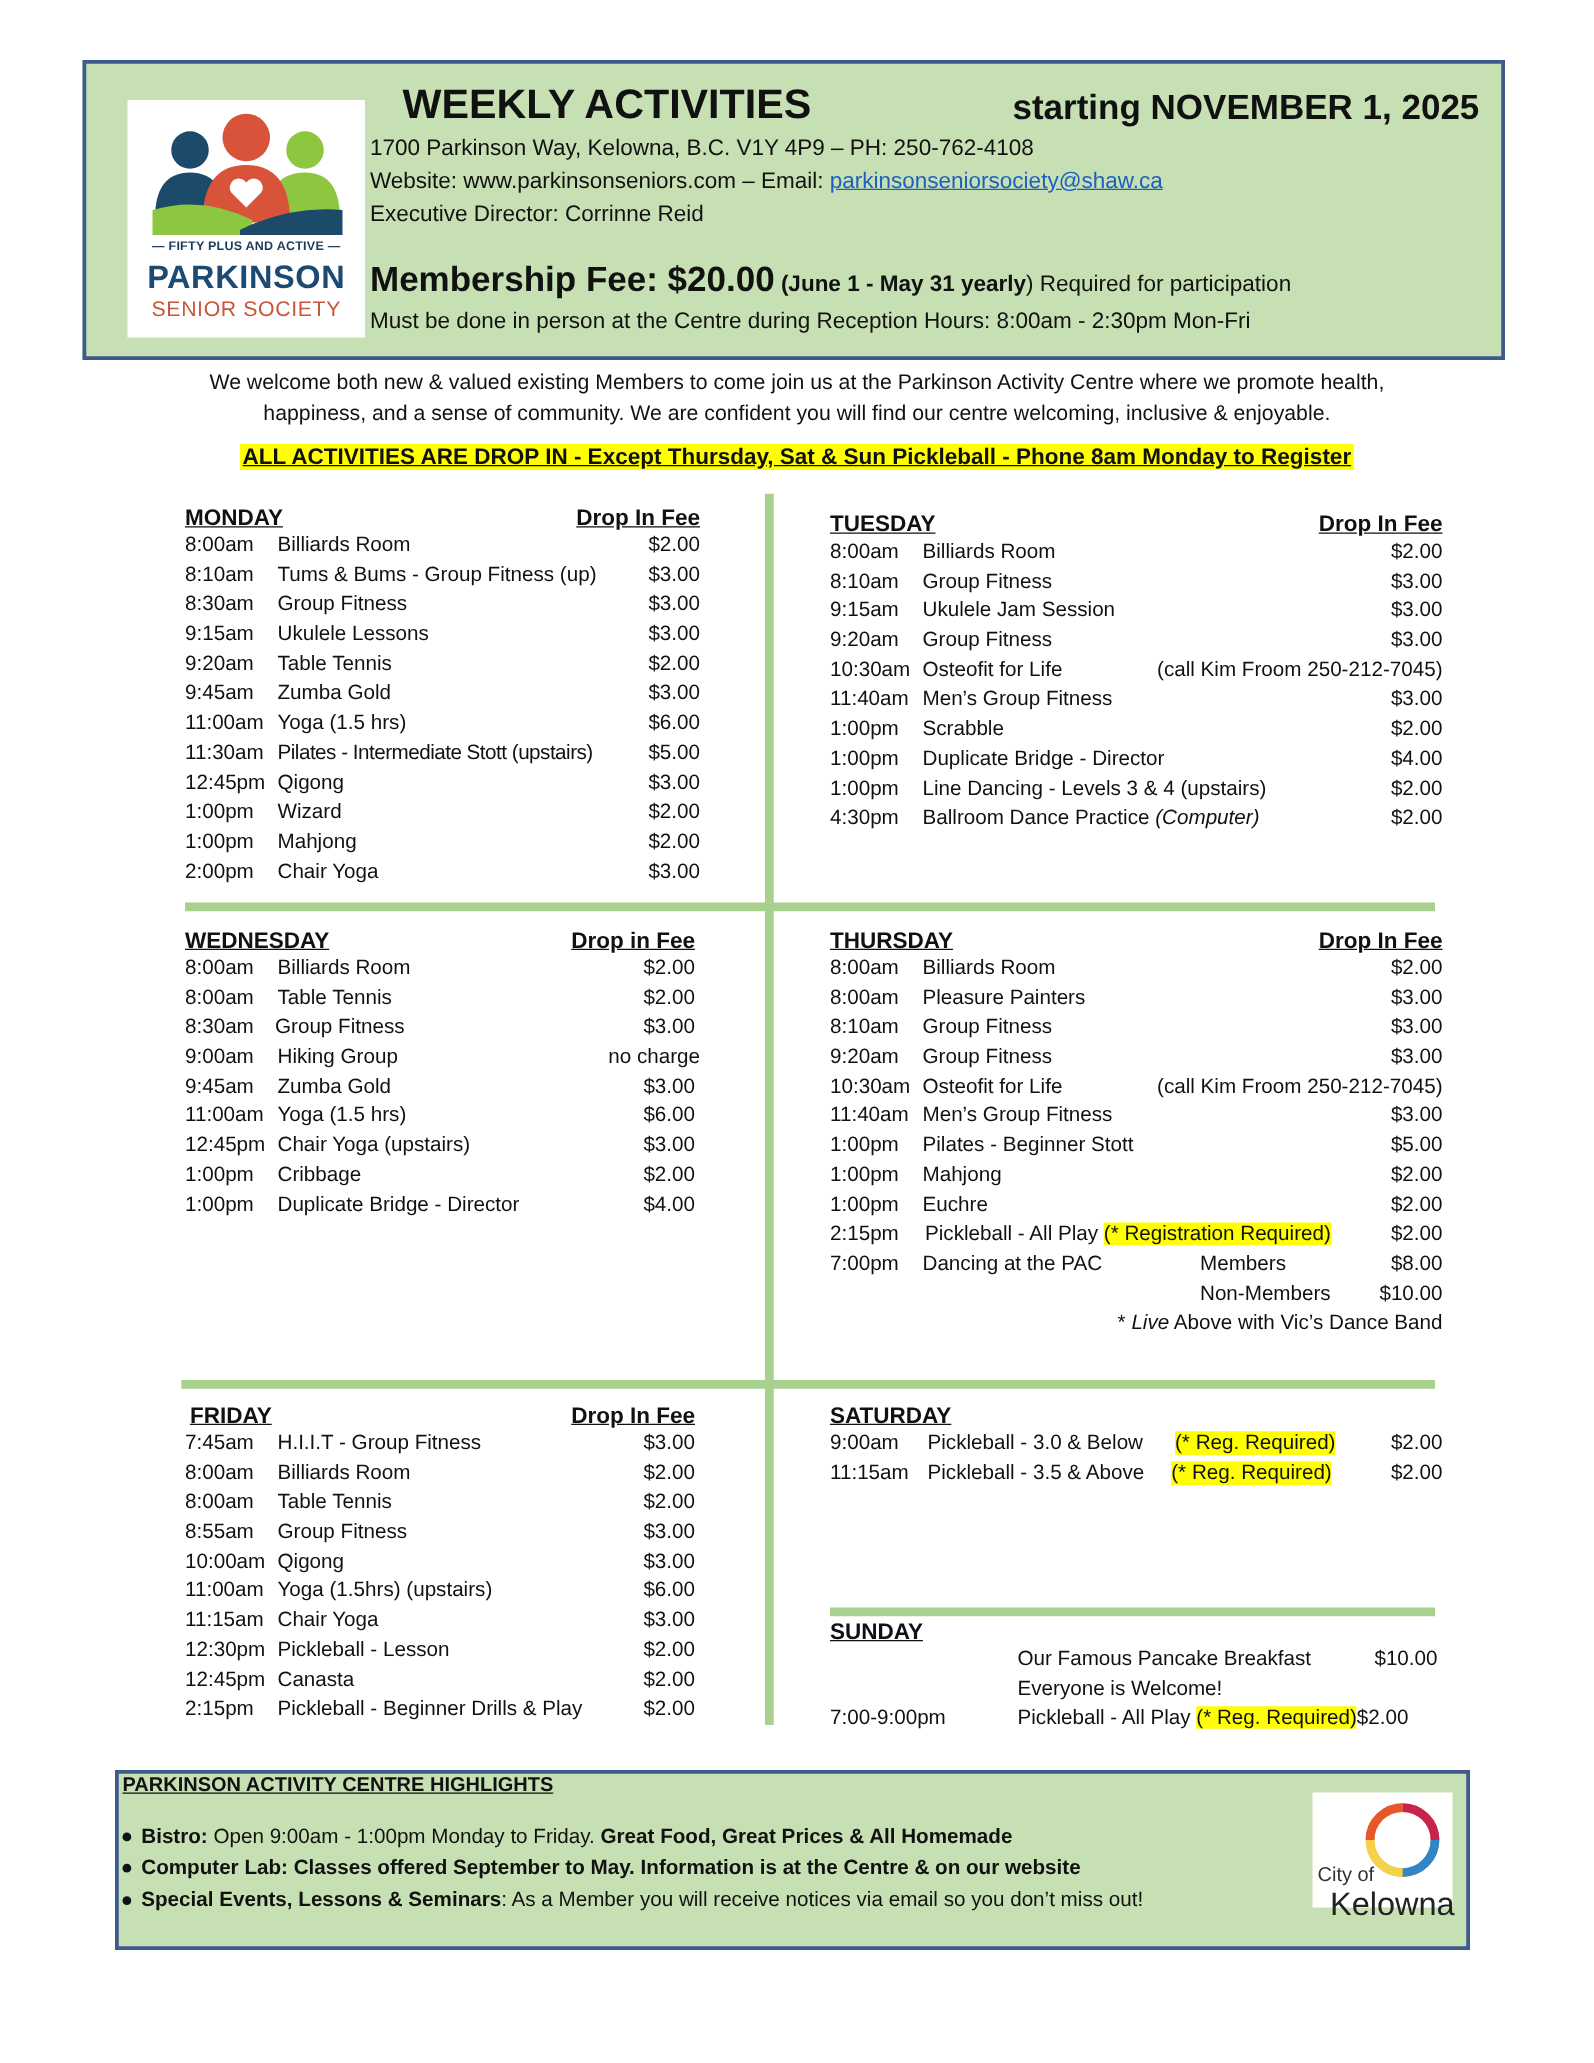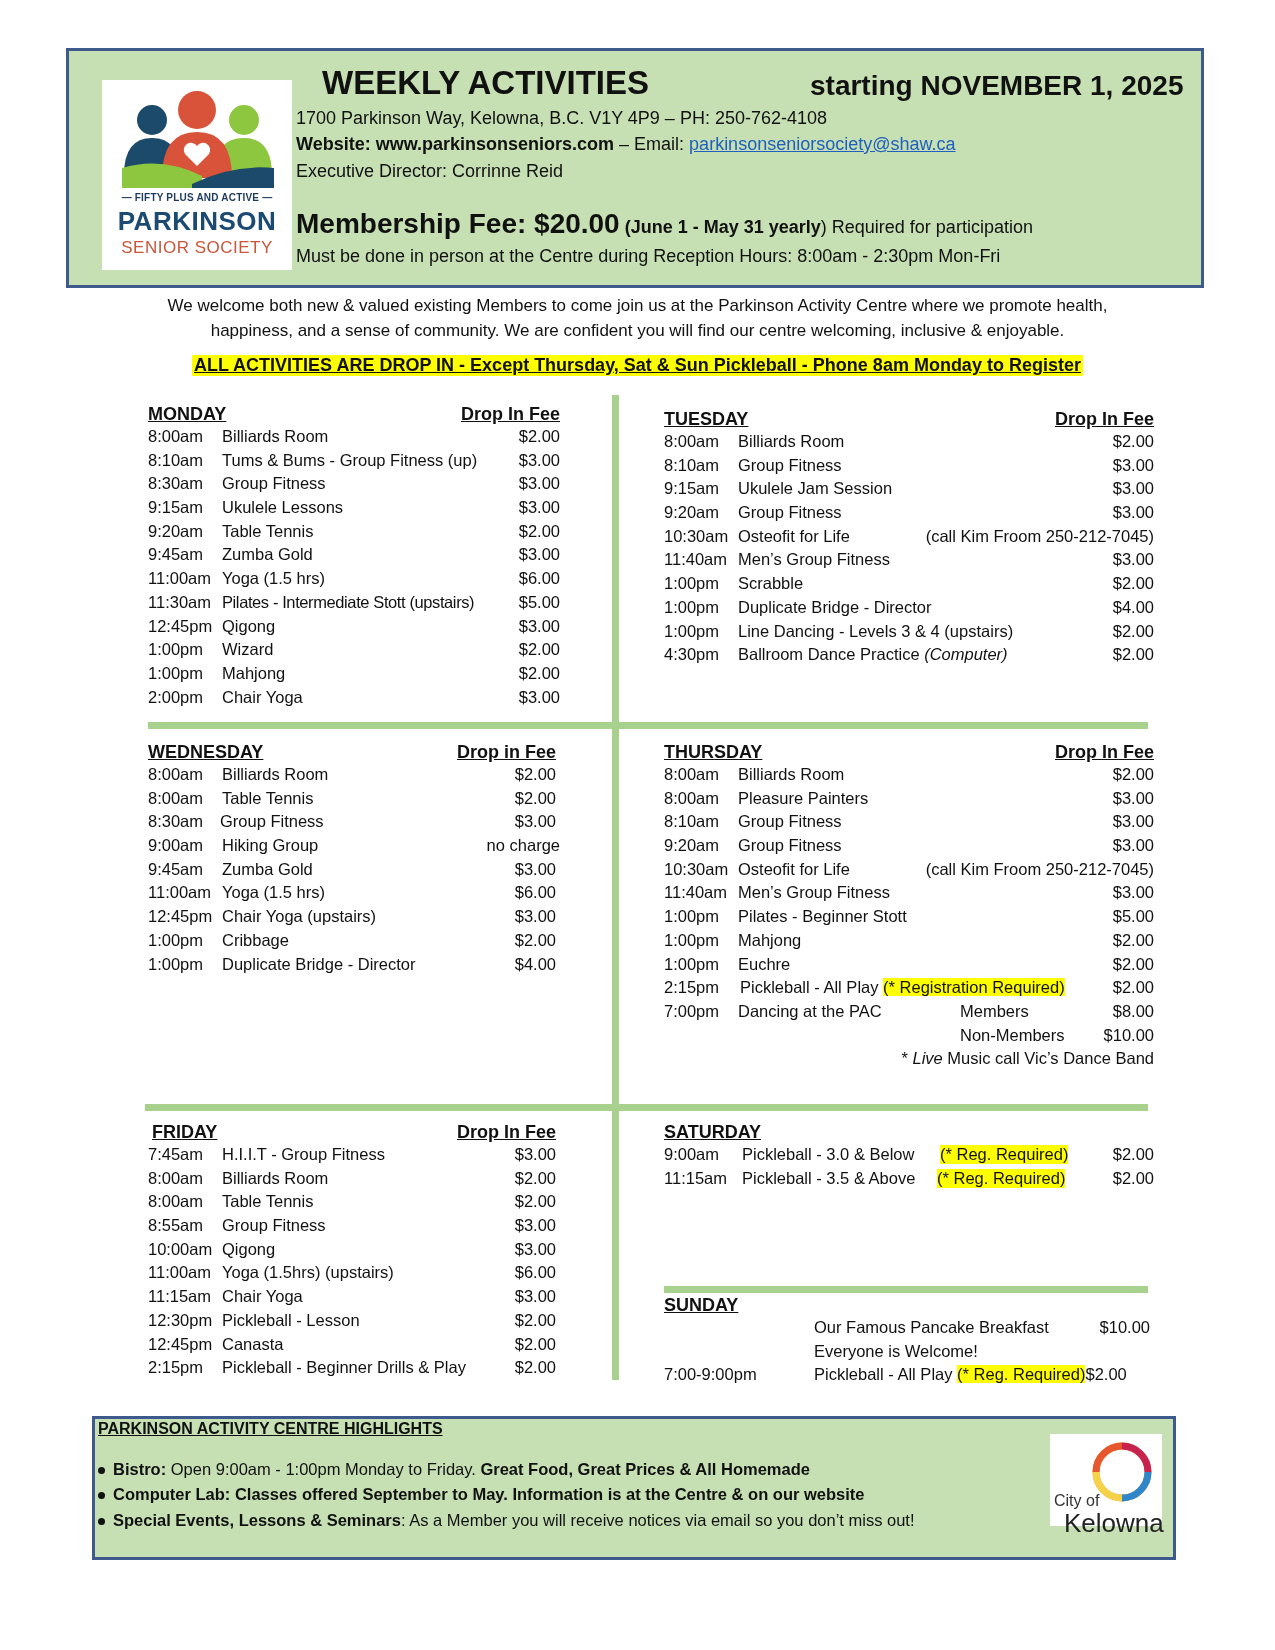--- a/index.html
+++ b/index.html
@@ -30,21 +30,21 @@
     position: absolute; left: 0; top: 158px; width: 190px; text-align: center;
     font-size: 17px; color: #c9563a; letter-spacing: 0.5px;
   }
   .title {
     position: absolute; left: 322px; top: 64px; font-size: 33px; font-weight: bold;
   }
   .starting {
     position: absolute; left: 810px; top: 70px; font-size: 28px; font-weight: bold;
   }
   .hline { position: absolute; left: 296px; font-size: 18px; white-space: nowrap; }
-  .hline b { font-weight: bold; text-align: center; }
+  .hline b { font-weight: normal; text-align: center; }
   .hline a { color: #1f5fbf; text-decoration: underline; }
   .fee-line { position: absolute; left: 296px; top: 216px; font-size: 18px; white-space: nowrap; }
   .fee-big { font-size: 28px; font-weight: bold; margin-top: 43px; }
   .fee-mid { font-size: 18px; font-weight: bold; }
 
   .welcome {
     position: absolute; left: 80px; width: 1115px; text-align: center;
     font-size: 17px; white-space: nowrap;
   }
   .banner-wrap { position: absolute; left: 0; top: 355px; width: 1275px; text-align: center; }
@@ -364,21 +364,21 @@
       <span class="t">7:00pm</span>
       <span class="a" style="left:74px">Dancing at the PAC</span>
       <span class="a" style="left:296px">Members</span>
       <span class="f">$8.00</span>
     </div>
   <div class="row">
       <span class="a" style="left:296px">Non-Members</span>
       <span class="f">$10.00</span>
     </div>
   <div class="row">
-      <span class="f"><span>* </span><i>Live</i><span> Music call Vic’s Dance Band</span></span>
+      <span class="f"><span>* </span><i>Live</i><span> Above with Vic’s Dance Band</span></span>
     </div>
 </div>
 
 <div class="day" style="left:148px;top:1122px;width:412px">
   <div class="day-head">
       <span class="dname" style="left:4px">FRIDAY</span>
       <span class="dfee" style="right:4px">Drop In Fee</span>
     </div>
   <div class="row">
       <span class="t">7:45am</span>

